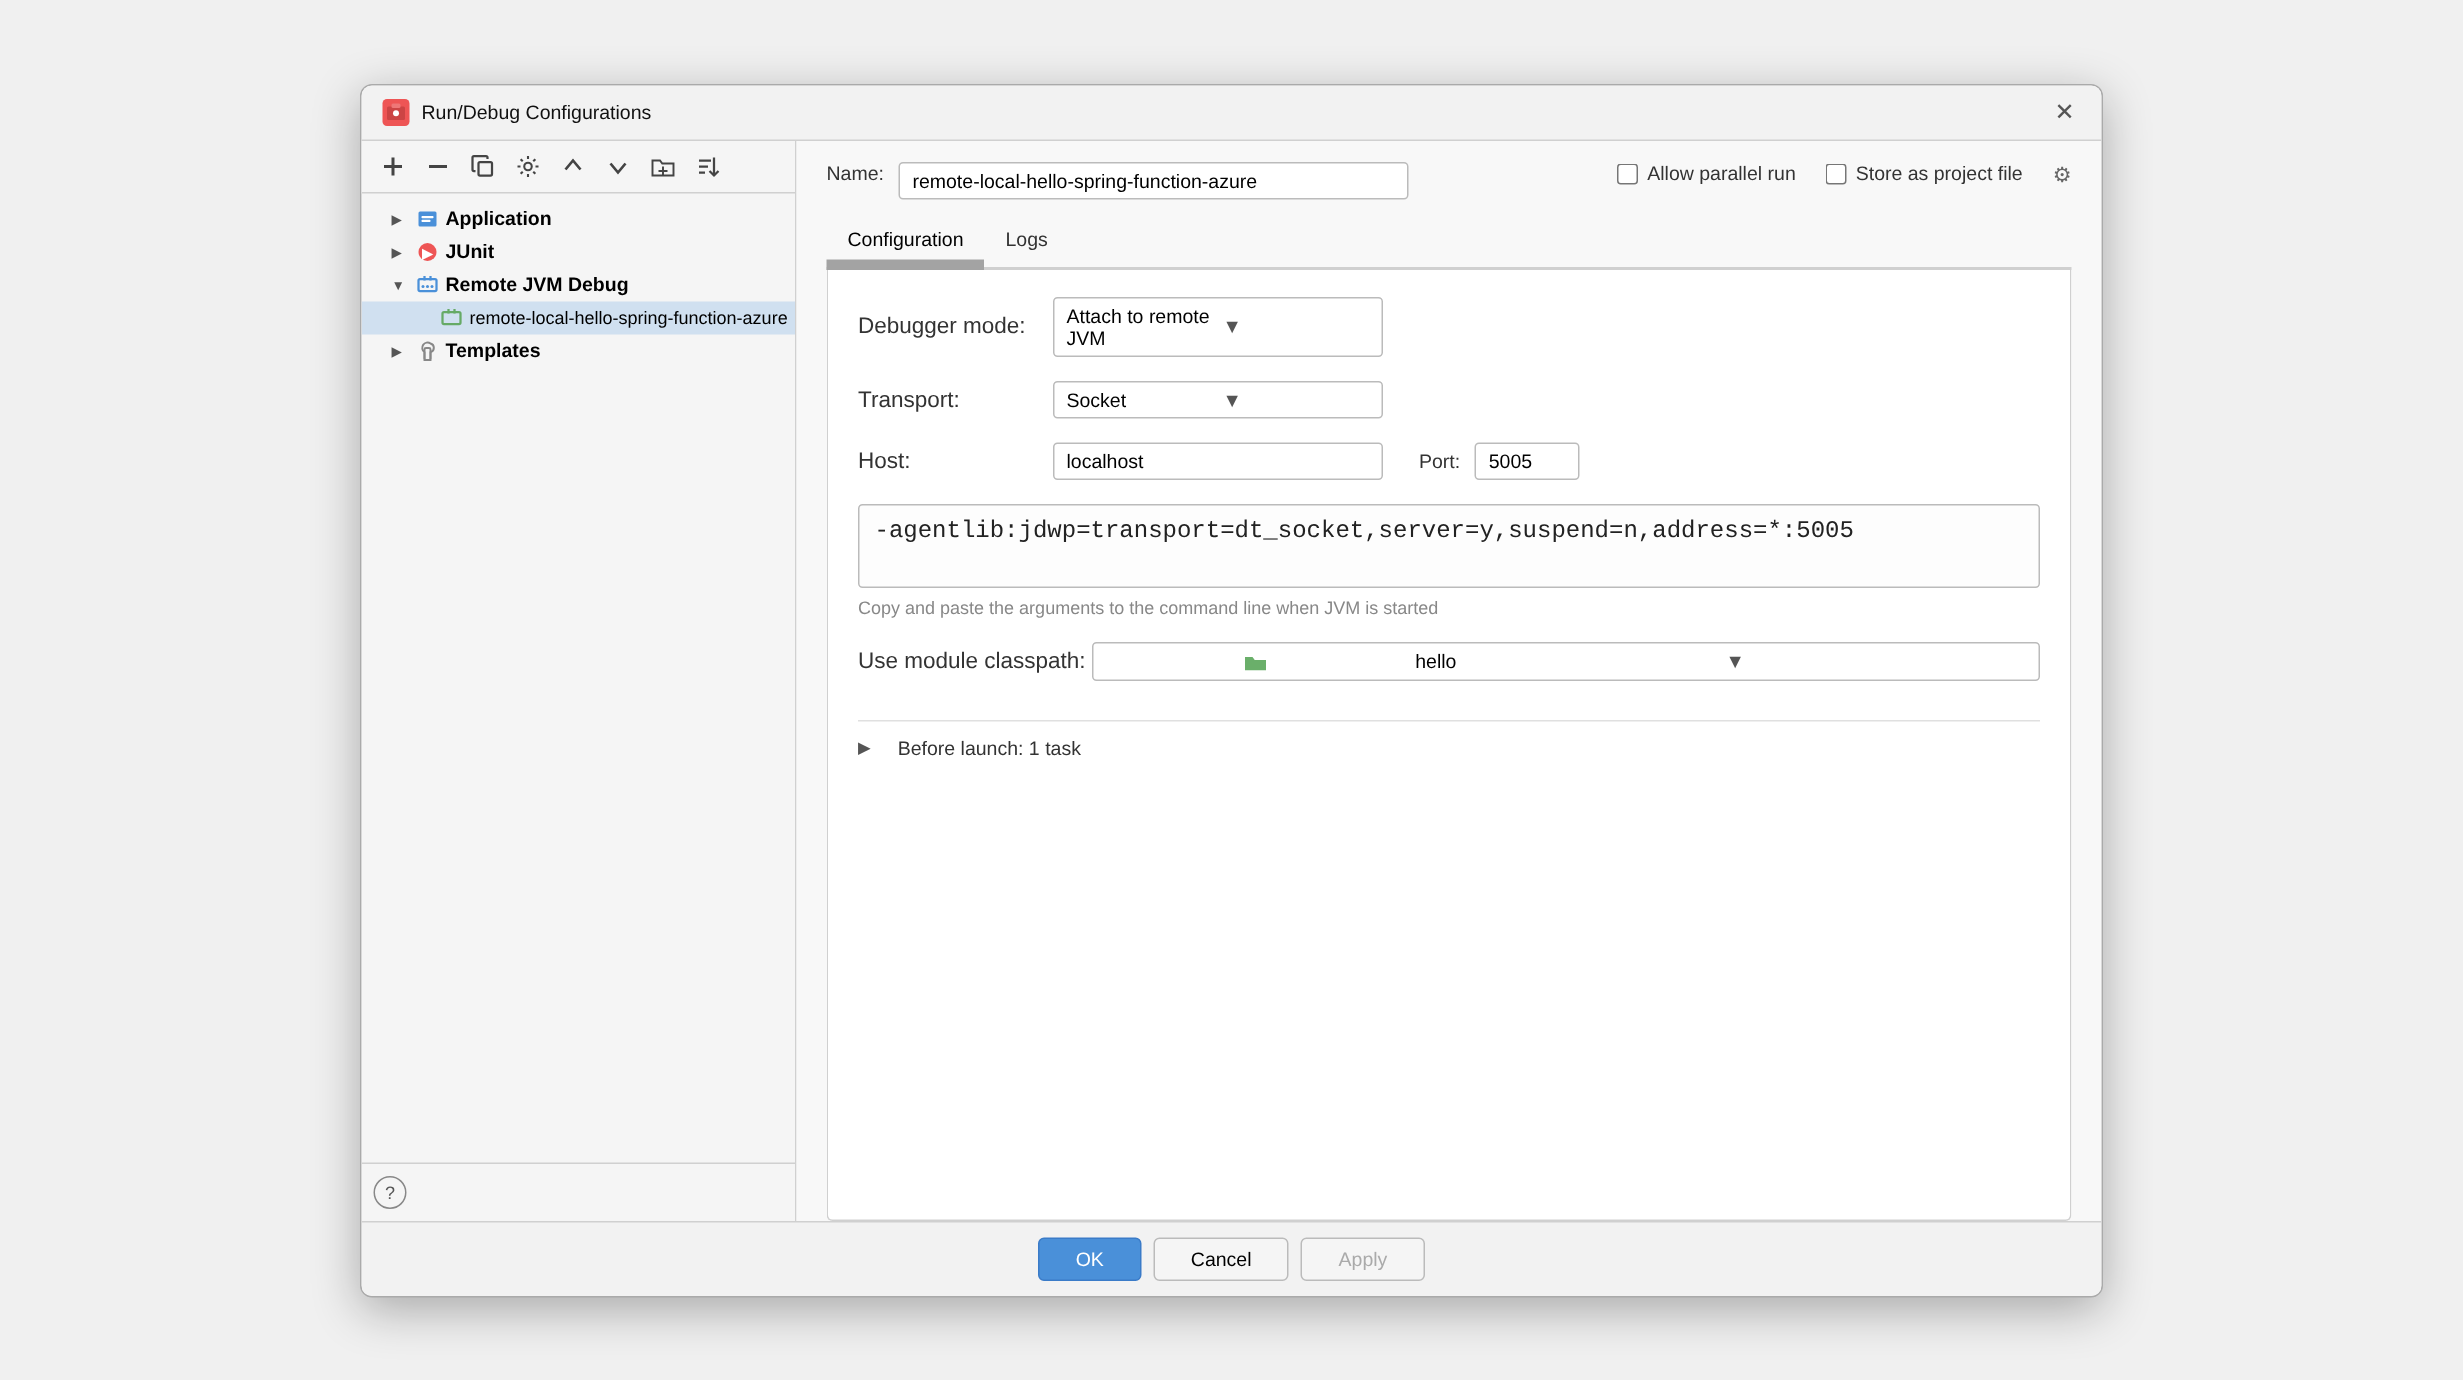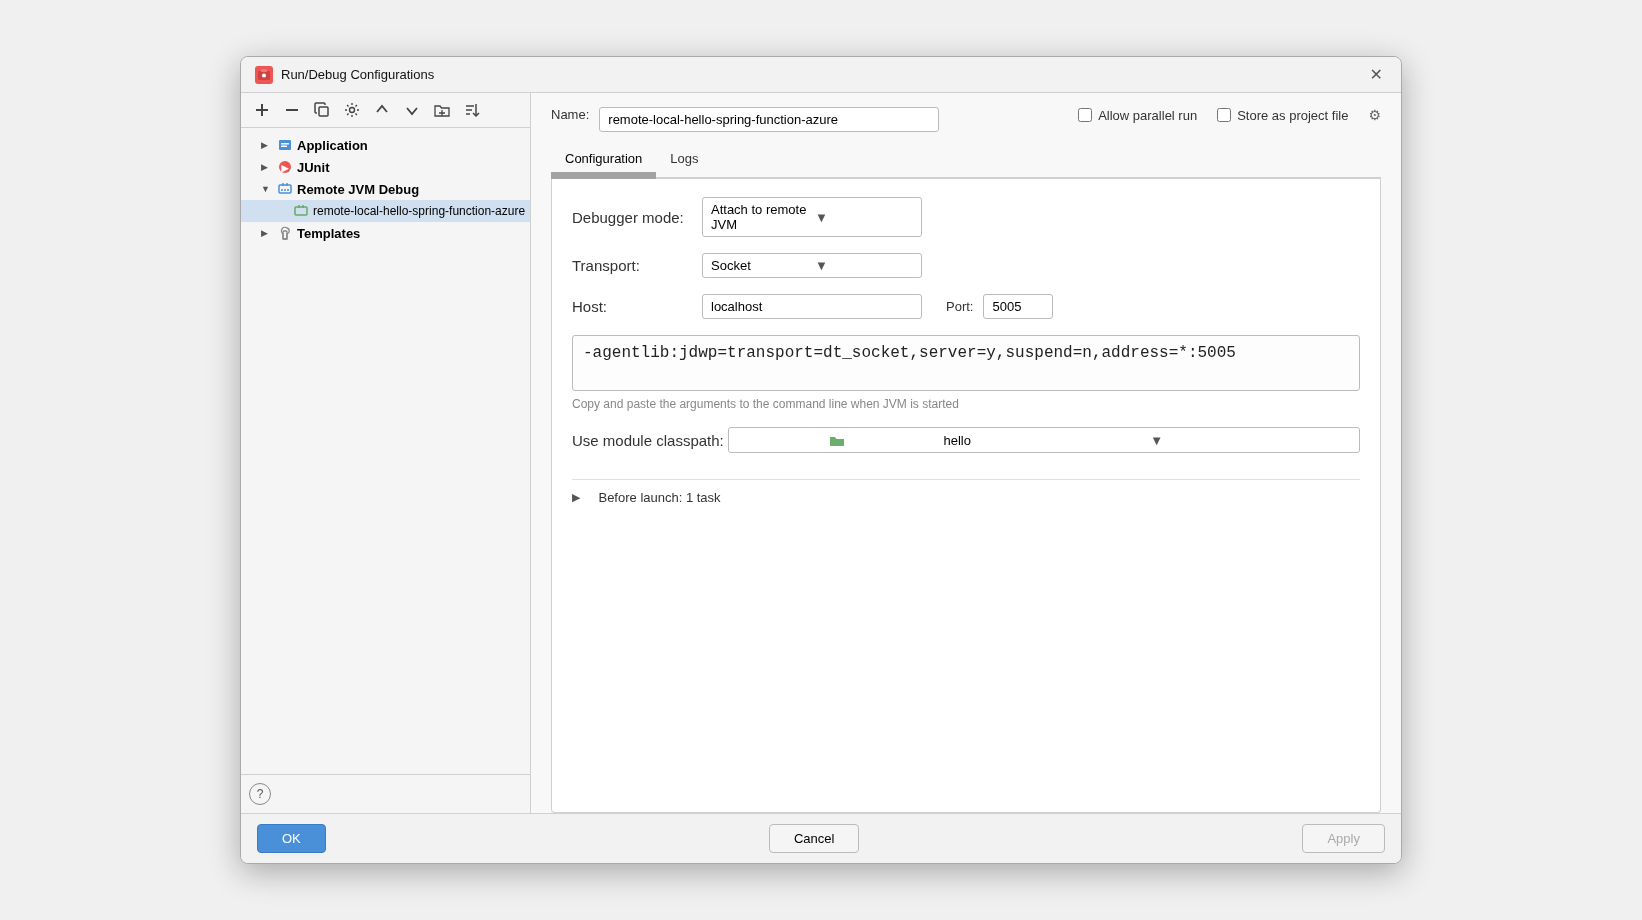--- a/index.html
+++ b/index.html
@@ -328,21 +328,21 @@
       color: #555;
     }
     .before-launch-label {
       font-size: 13px;
       color: #333;
       padding-left: 10px;
     }
     .dialog-footer {
       display: flex;
       align-items: center;
-      justify-content: space-between;
+      justify-content: center;
       padding: 10px 16px;
       background: #f2f2f2;
       border-top: 1px solid #d0d0d0;
       gap: 8px;
     }
     .btn {
       padding: 6px 24px;
       border-radius: 4px;
       font-size: 13px;
       cursor: pointer;

